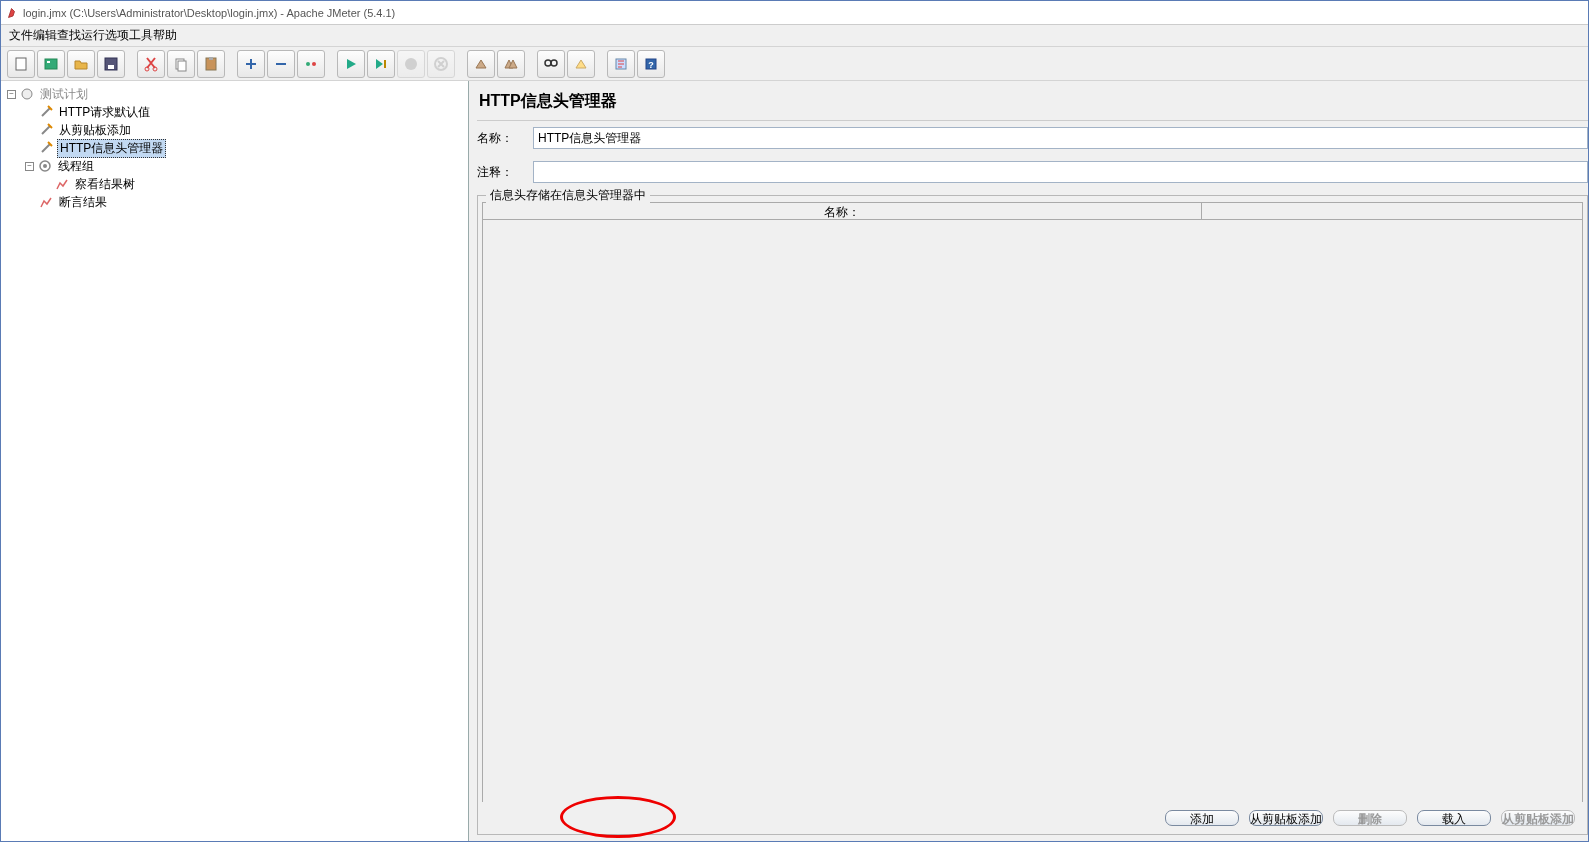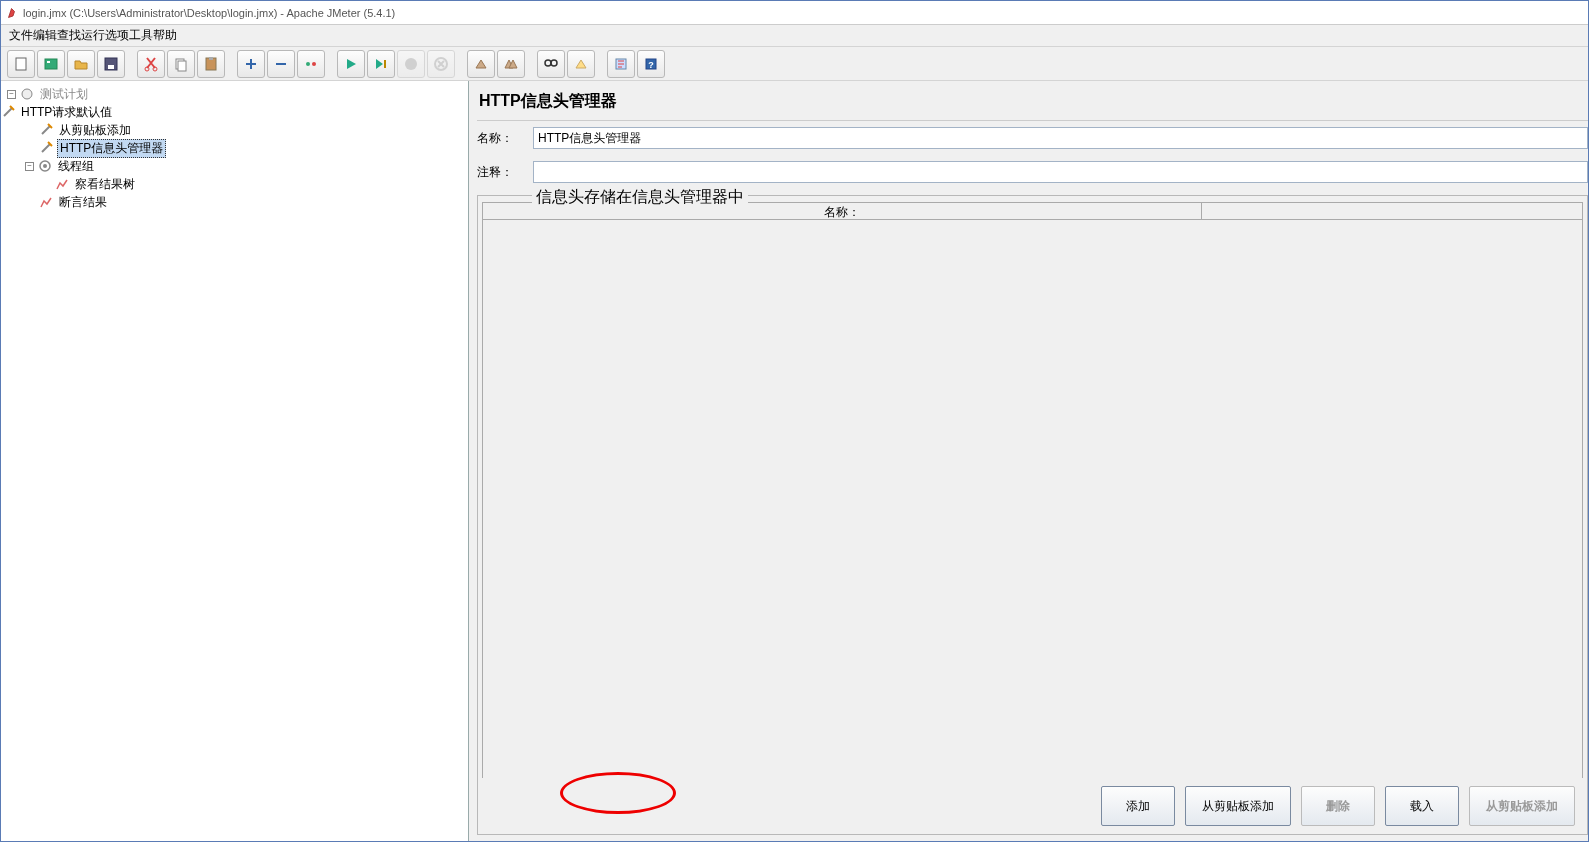--- a/index.html
+++ b/index.html
@@ -21,27 +21,27 @@
   .tree-icon { width: 14px; height: 14px; margin-right: 4px; display: inline-block; }
   .tree-label { padding: 0 2px; }
   .tree-label.selected { background: #c2d9f2; border: 1px dotted #333; }
   .tree-label.grey { color: #888; }
   .right-panel { flex: 1; display: flex; flex-direction: column; background: #f0f0f0; padding: 6px 0 6px 8px; }
   .panel-title { font-size: 16px; font-weight: bold; padding: 4px 2px 8px; border-bottom: 1px solid #ccc; }
   .form-row { display: flex; align-items: center; margin: 6px 0; gap: 6px; }
   .form-row label { width: 50px; text-align: left; }
   .form-row input { flex: 1; height: 22px; border: 1px solid #a3b3c6; background: #fff; padding: 0 4px; font-size: 12px; }
   .group-box { flex: 1; border: 1px solid #b8b8b8; margin-top: 6px; display: flex; flex-direction: column; position: relative; background: #f0f0f0; }
-  .group-box-title { position: absolute; top: -9px; left: 8px; background: #f0f0f0; padding: 0 4px; font-size: 16px; margin-left: 46px; }
+  .group-box-title { position: absolute; top: -9px; left: 8px; background: #f0f0f0; padding: 0 4px; font-size: 12px; }
   .table-header { display: flex; height: 18px; background: #f0f0f0; border-bottom: 1px solid #aaa; margin: 6px 4px 0; border: 1px solid #aaa; }
   .table-header .col1 { flex: 1; border-right: 1px solid #aaa; text-align: center; font-size: 12px; padding-top: 1px; }
   .table-header .col2 { width: 380px; text-align: center; font-size: 12px; }
   .table-body { flex: 1; margin: 0 4px; border-left: 1px solid #aaa; border-right: 1px solid #aaa; }
   .button-row { display: flex; justify-content: flex-end; gap: 10px; padding: 8px 12px; }
-  .action-btn { min-width: 74px; height: 40px; border: 1px solid #7a8aa0; background: linear-gradient(#fdfdfd,#e4e9ef); border-radius: 2px; font-size: 12px; padding: 0 16px; }
+  .action-btn { min-width: 74px; height: 16px; border: 1px solid #7a8aa0; background: linear-gradient(#fdfdfd,#e4e9ef); border-radius: 7px; font-size: 12px; padding: 0 0; }
   .action-btn.disabled { color: #999; border-color: #bbb; font-weight: bold; }
   .highlight-ellipse { position: absolute; border: 3px solid #e00; border-radius: 50%; pointer-events: none; }
 </style>
 </head>
 <body>
 
 <div class="window">
 
   <div class="titlebar">
     <span class="feather">
@@ -187,21 +187,21 @@
   <div class="content">
 
     <div class="tree-panel">
       <div class="tree-node" style="padding-left:6px">
         <span class="toggler">−</span>
         <span class="tree-icon"><svg viewBox="0 0 14 14">
               <circle cx="7" cy="7" r="5" fill="#eee" stroke="#888"></circle>
             </svg></span>
         <span class="tree-label grey">测试计划</span>
       </div>
-      <div class="tree-node" style="">
+      <div class="tree-node" style="padding-left:38px">
         <span class="tree-icon"><svg viewBox="0 0 14 14">
               <path d="M3 11 L11 3" stroke="#888" stroke-width="2"></path>
               <path d="M9 1 L13 5" stroke="#d80" stroke-width="2"></path>
             </svg></span>
         <span class="tree-label">HTTP请求默认值</span>
       </div>
       <div class="tree-node" style="padding-left:38px">
         <span class="tree-icon"><svg viewBox="0 0 14 14">
               <path d="M3 11 L11 3" stroke="#888" stroke-width="2"></path>
               <path d="M9 1 L13 5" stroke="#d80" stroke-width="2"></path>

